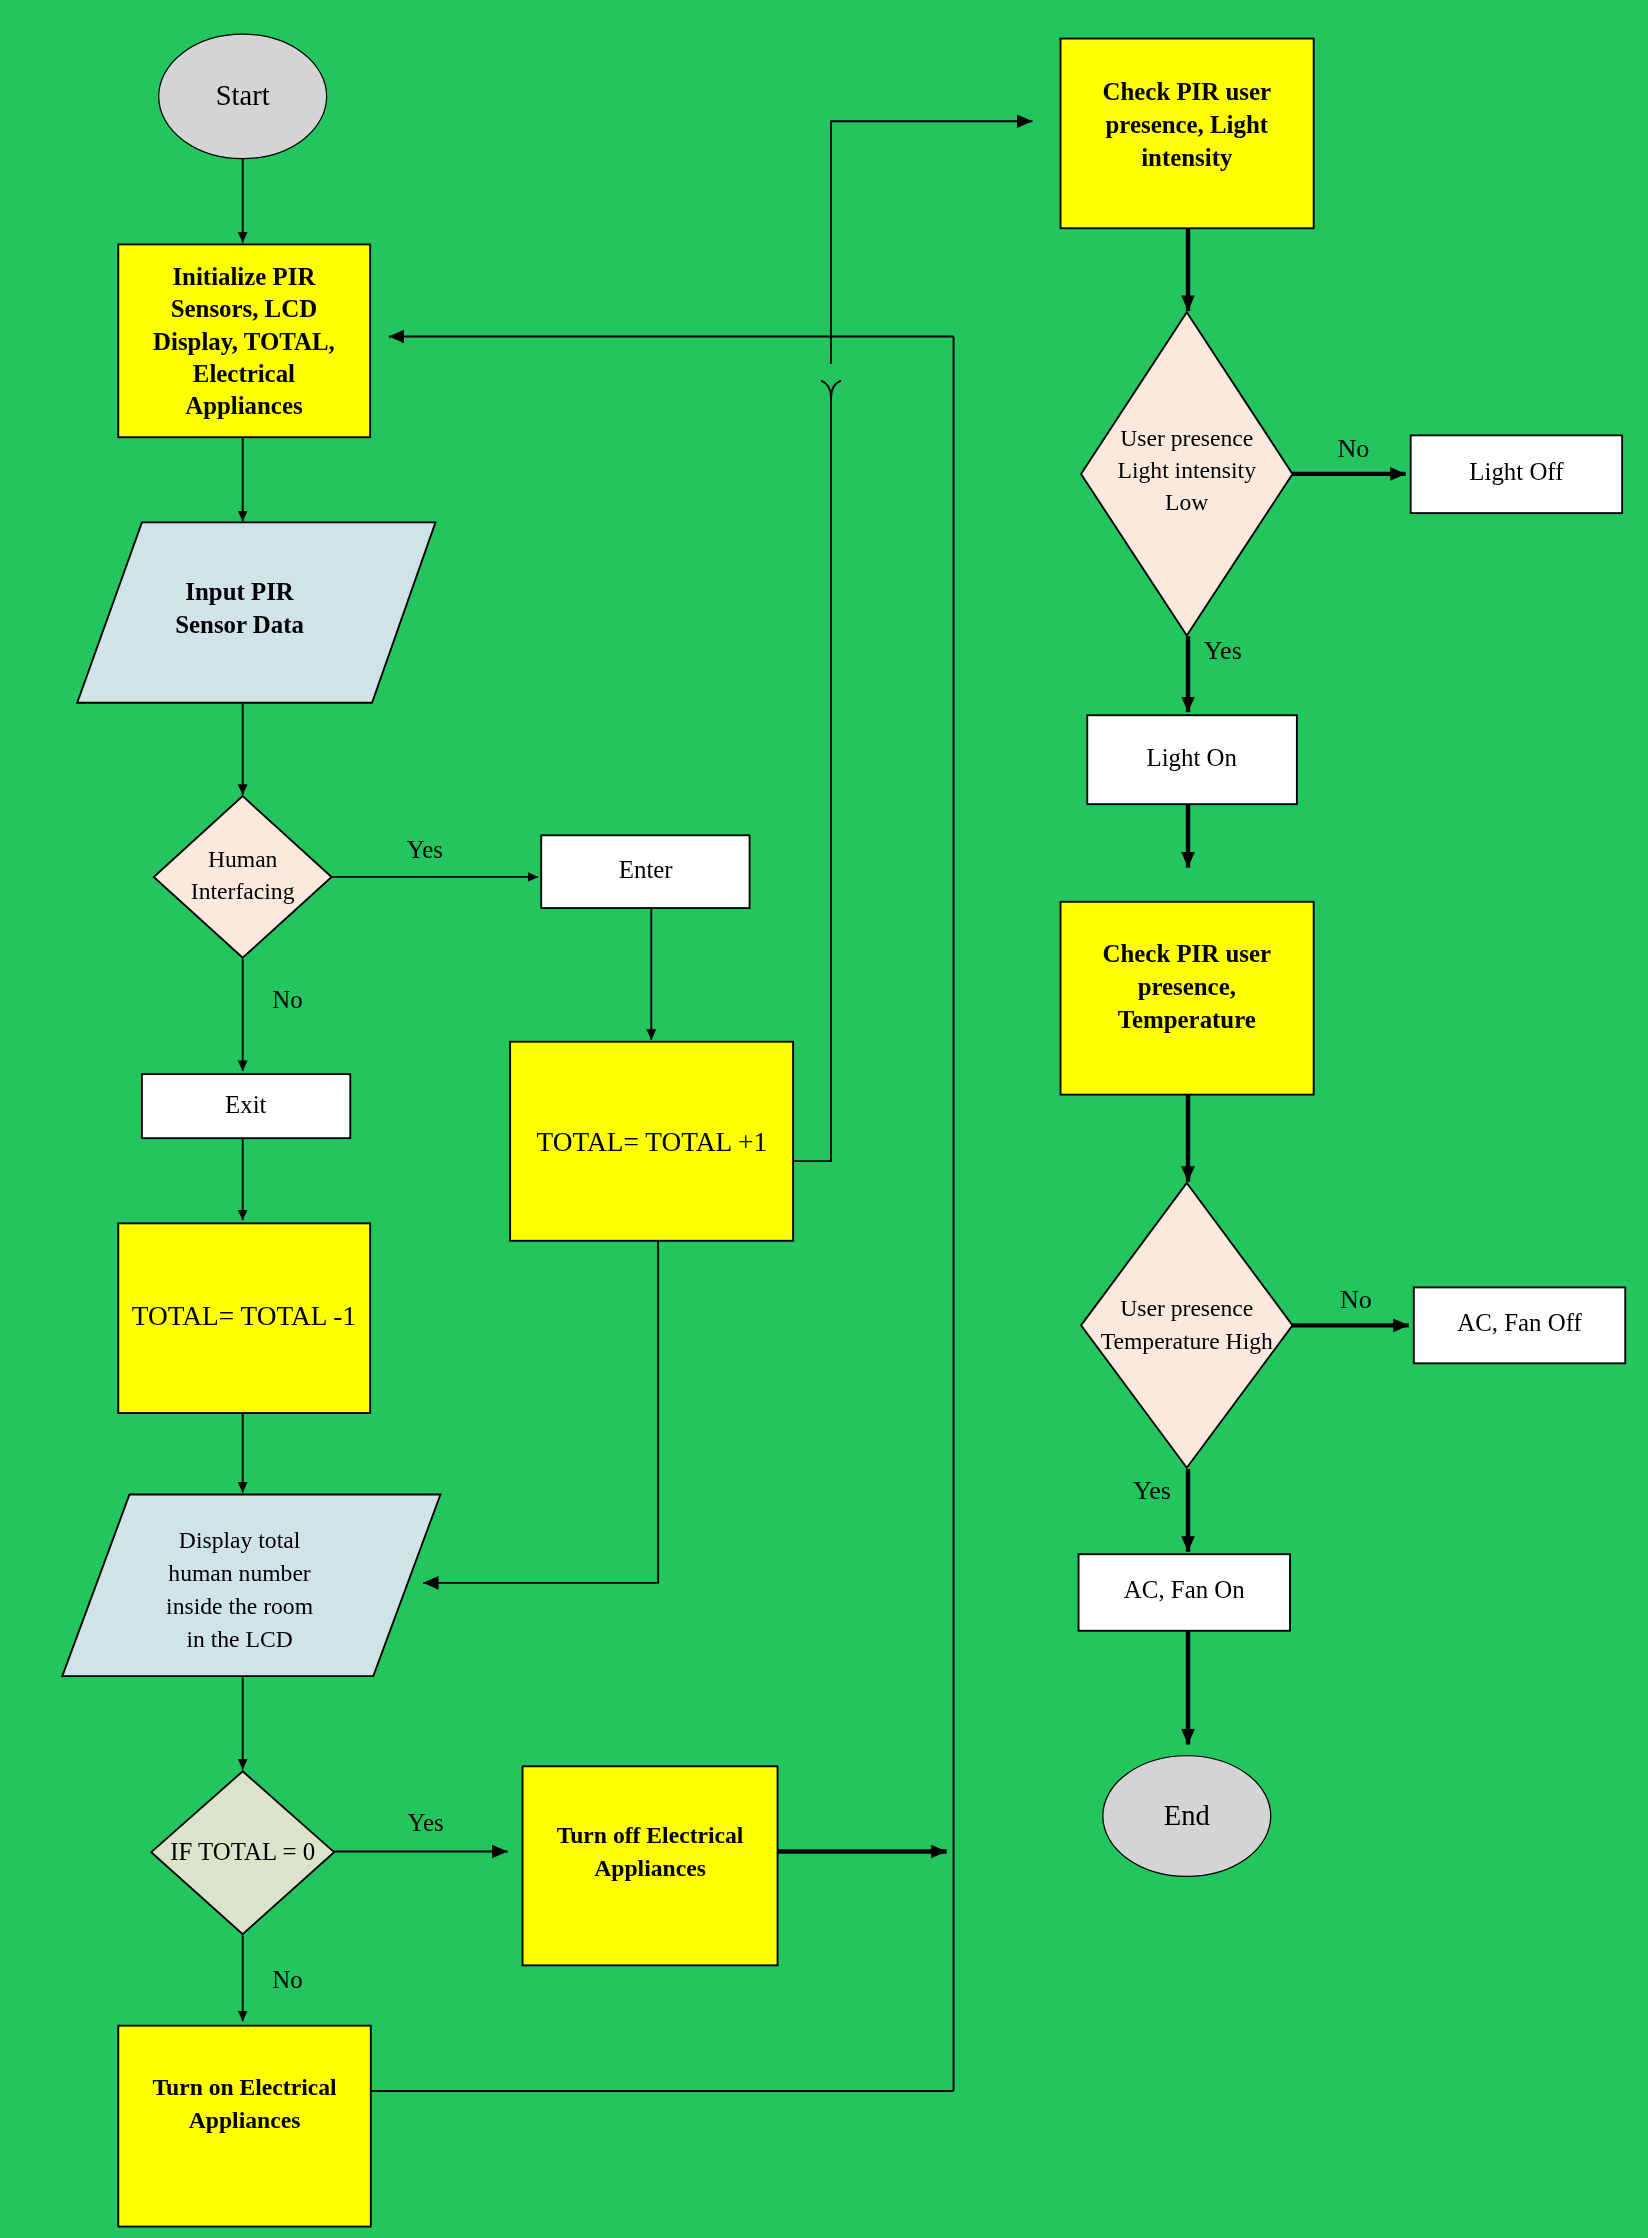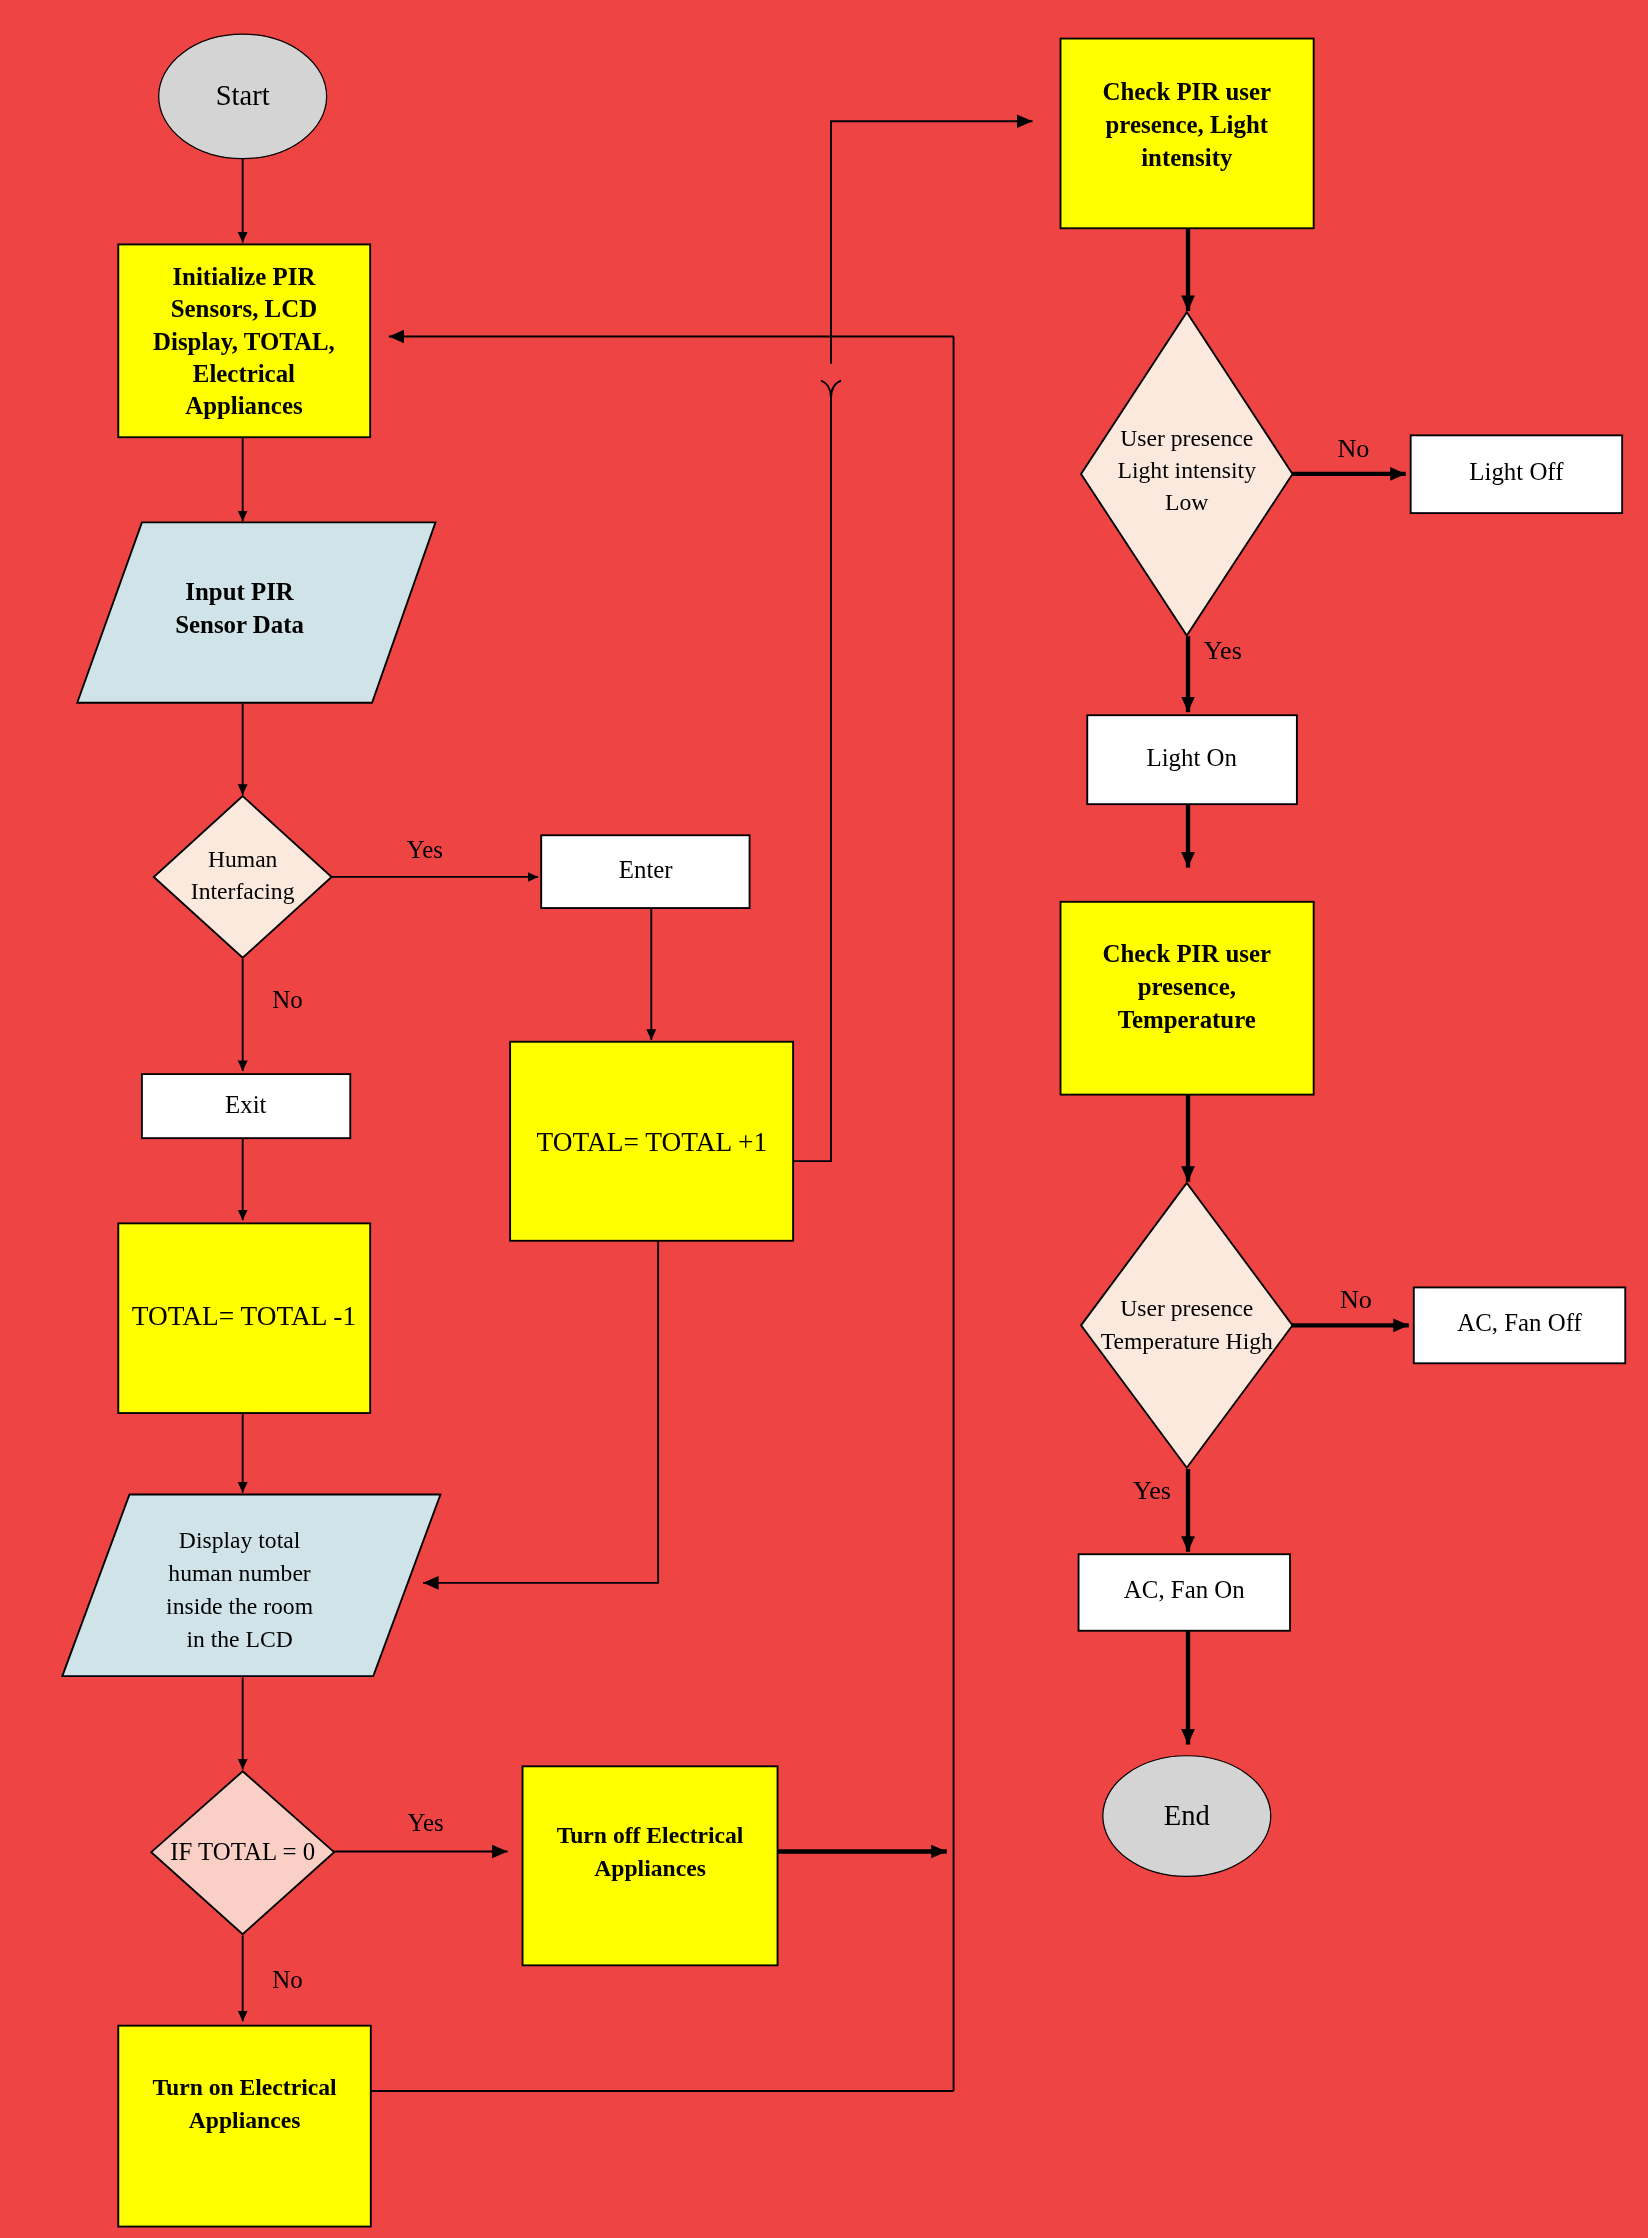--- a/index.html
+++ b/index.html
@@ -1,17 +1,17 @@
 <!DOCTYPE html>
 <html style="font-size:10px"><head>
 <meta charset="utf-8">
 <style>
   html,body{margin:0;padding:0;background:#ffffff;}
   body{font-family:"Liberation Serif", serif;}
-  #stage{position:relative;width:1649px;height:2239px;background:#ef4444;overflow:hidden;}
+  #stage{position:relative;width:1649px;height:2239px;background:#22c55e;overflow:hidden;}
   #fc{position:absolute;left:0;top:0;width:1649px;height:2239px;}
   .nodeText{font-family:"Liberation Serif", serif; fill:#000000; text-anchor:middle; dominant-baseline:middle;}
   .edgeLabel{font-family:"Liberation Serif", serif; fill:#000000; text-anchor:middle; dominant-baseline:middle;}
 </style>
 </head>
 <body>
 
 <div id="stage">
 <svg id="fc" viewBox="0 0 2651 3600" xmlns="http://www.w3.org/2000/svg">
 

